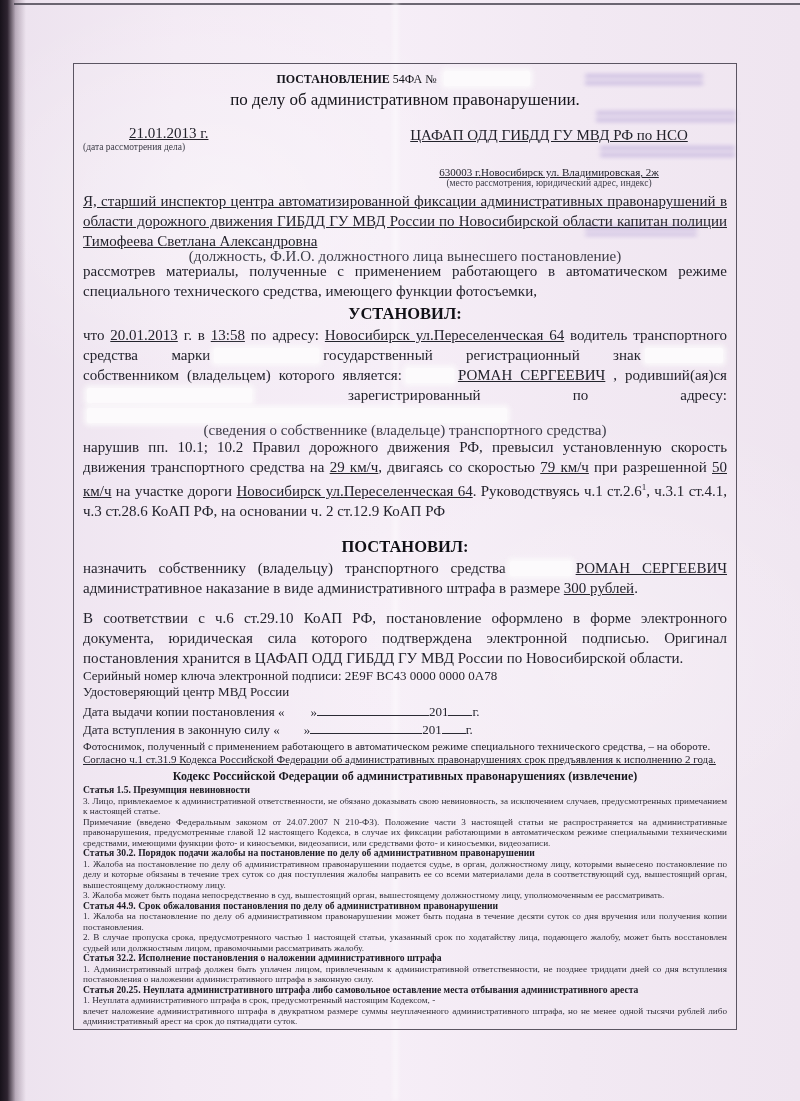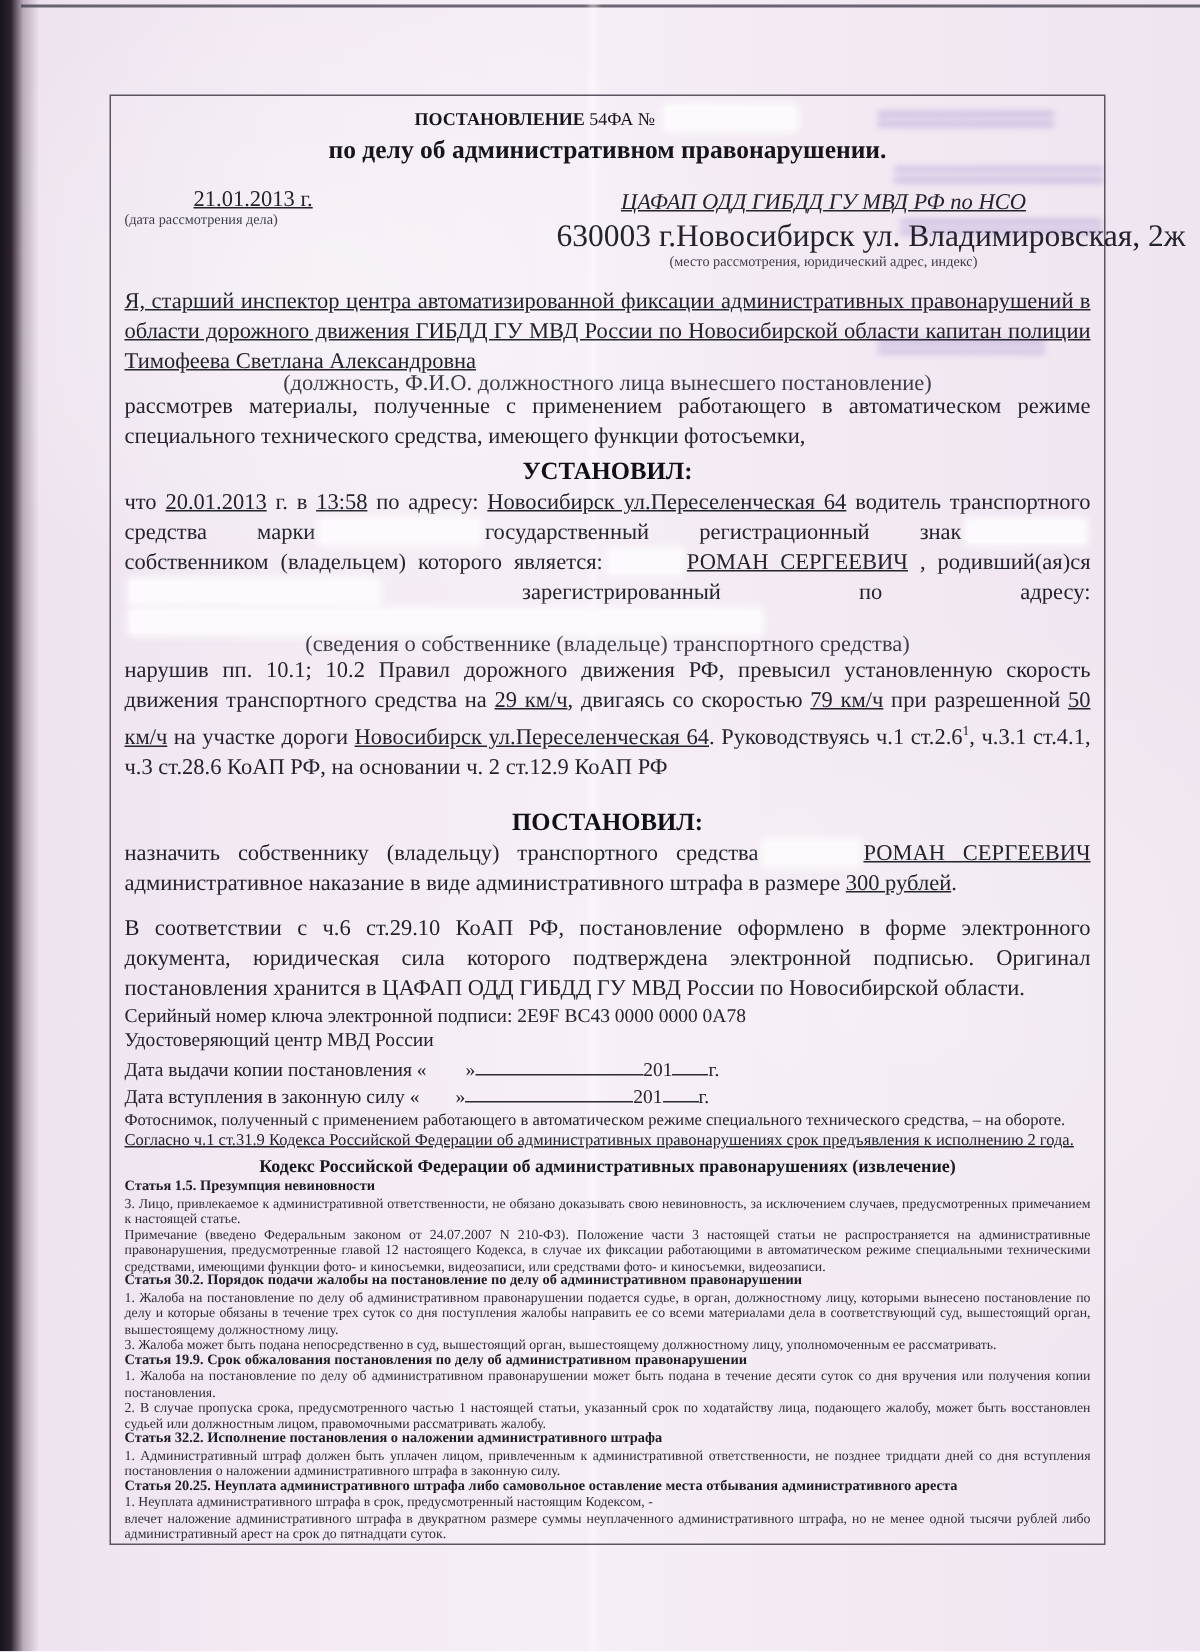--- a/index.html
+++ b/index.html
@@ -16,29 +16,29 @@
   .crease{position:absolute;left:393px;top:0;width:5px;height:1101px;background:rgba(255,255,255,.5);filter:blur(2px);}
 
   .frame{position:absolute;left:73px;top:63px;width:664px;height:967px;border:1px solid #5b5562;
     box-sizing:border-box;padding:0 9px;color:#23232c;}
 
   .ghost{position:absolute;filter:blur(2px);opacity:.6;border-radius:2px;
     background:repeating-linear-gradient(180deg,#b3a1d6 0 4px,rgba(179,161,214,0) 4px 7px);}
 
   .title1{margin-top:5px;text-align:center;font-size:12px;line-height:21px;color:#15151b;white-space:nowrap;}
   .title1 .b{font-weight:bold;}
-  .title2{text-align:center;font-weight:bold;font-size:17px;line-height:20px;color:#15151b;}
+  .title2{text-align:center;font-weight:normal;font-size:17px;line-height:20px;color:#15151b;}
 
   .hdr-row{position:relative;height:66px;margin-top:13px;}
   .hdr-left{position:absolute;left:0;top:2px;}
   .date{margin-left:46px;font-size:15px;text-decoration:underline;}
   .small-cap{font-size:9.5px;line-height:10px;color:#3c3c47;}
   .hdr-right{position:absolute;left:288px;top:4px;width:356px;text-align:center;}
-  .org{font-size:15px;text-decoration:underline;white-space:nowrap;font-style:italic;}
-  .addr{font-size:21px;white-space:nowrap;margin-top:1px;}
+  .org{font-size:15px;text-decoration:underline;white-space:nowrap;}
+  .addr{font-size:11px;text-decoration:underline;white-space:nowrap;margin-top:22px;}
 
   .p{font-size:15px;line-height:20px;text-align:justify;}
   .cap{font-size:15px;line-height:10px;text-align:center;color:#3c3c47;}
   .u{text-decoration:underline;}
   sup{font-size:9px;}
   .hc{text-align:center;font-weight:bold;font-size:16.5px;line-height:18px;color:#101016;}
   .mt2{margin-top:2px;} .mt3{margin-top:17px;} .mt4{margin-top:4px;} .mt10{margin-top:10px;}
 
   .redact{display:inline-block;height:15px;background:#fcfafc;border-radius:2px;vertical-align:-3px;
     margin:0 4px;box-shadow:0 0 5px 3px rgba(252,250,252,.85);}
@@ -115,21 +115,21 @@
     <div class="note note-u">Согласно ч.1 ст.31.9 Кодекса Российской Федерации  об административных правонарушениях срок предъявления к исполнению 2 года.</div>
 
     <div class="x-head">Кодекс Российской Федерации об административных правонарушениях (извлечение)</div>
     <div class="x-body">
         <div class="x-h">Статья 1.5. Презумпция невиновности</div>
         <div class="x-p">3. Лицо, привлекаемое к административной ответственности, не обязано доказывать свою невиновность, за исключением случаев, предусмотренных примечанием к настоящей статье.</div>
         <div class="x-p">Примечание (введено Федеральным законом от 24.07.2007 N 210-ФЗ). Положение части 3 настоящей статьи не распространяется на административные правонарушения, предусмотренные главой 12 настоящего Кодекса, в случае их фиксации работающими в автоматическом режиме специальными техническими средствами, имеющими функции фото- и киносъемки, видеозаписи, или средствами фото- и киносъемки, видеозаписи.</div>
         <div class="x-h">Статья 30.2. Порядок подачи жалобы на постановление по делу об административном правонарушении</div>
         <div class="x-p">1. Жалоба на постановление по делу об административном правонарушении подается судье, в орган, должностному лицу, которыми вынесено постановление по делу и которые обязаны в течение трех суток со дня поступления жалобы направить ее со всеми материалами дела в соответствующий суд, вышестоящий орган, вышестоящему должностному лицу.</div>
         <div class="x-p">3. Жалоба может быть подана непосредственно в суд, вышестоящий орган, вышестоящему должностному лицу, уполномоченным ее рассматривать.</div>
-        <div class="x-h">Статья 19.9. Срок обжалования постановления по делу об административном правонарушении</div>
+        <div class="x-h">Статья 44.9. Срок обжалования постановления по делу об административном правонарушении</div>
         <div class="x-p">1. Жалоба на постановление по делу об административном правонарушении может быть подана в течение десяти суток со дня вручения или получения копии постановления.</div>
         <div class="x-p">2. В случае пропуска срока, предусмотренного частью 1 настоящей статьи, указанный срок по ходатайству лица, подающего жалобу, может быть восстановлен судьей или должностным лицом, правомочными рассматривать жалобу.</div>
         <div class="x-h">Статья 32.2. Исполнение постановления о наложении административного штрафа</div>
         <div class="x-p">1. Административный штраф должен быть уплачен лицом, привлеченным к административной ответственности, не позднее тридцати дней со дня вступления постановления о наложении административного штрафа в законную силу.</div>
         <div class="x-h">Статья 20.25. Неуплата административного штрафа либо самовольное оставление места отбывания административного ареста</div>
         <div class="x-p">1. Неуплата административного штрафа в срок, предусмотренный настоящим Кодексом, -</div>
         <div class="x-p">влечет наложение административного штрафа в двукратном размере суммы неуплаченного административного штрафа, но не менее одной тысячи рублей либо административный арест на срок до пятнадцати суток.</div>
       </div>
 
 

